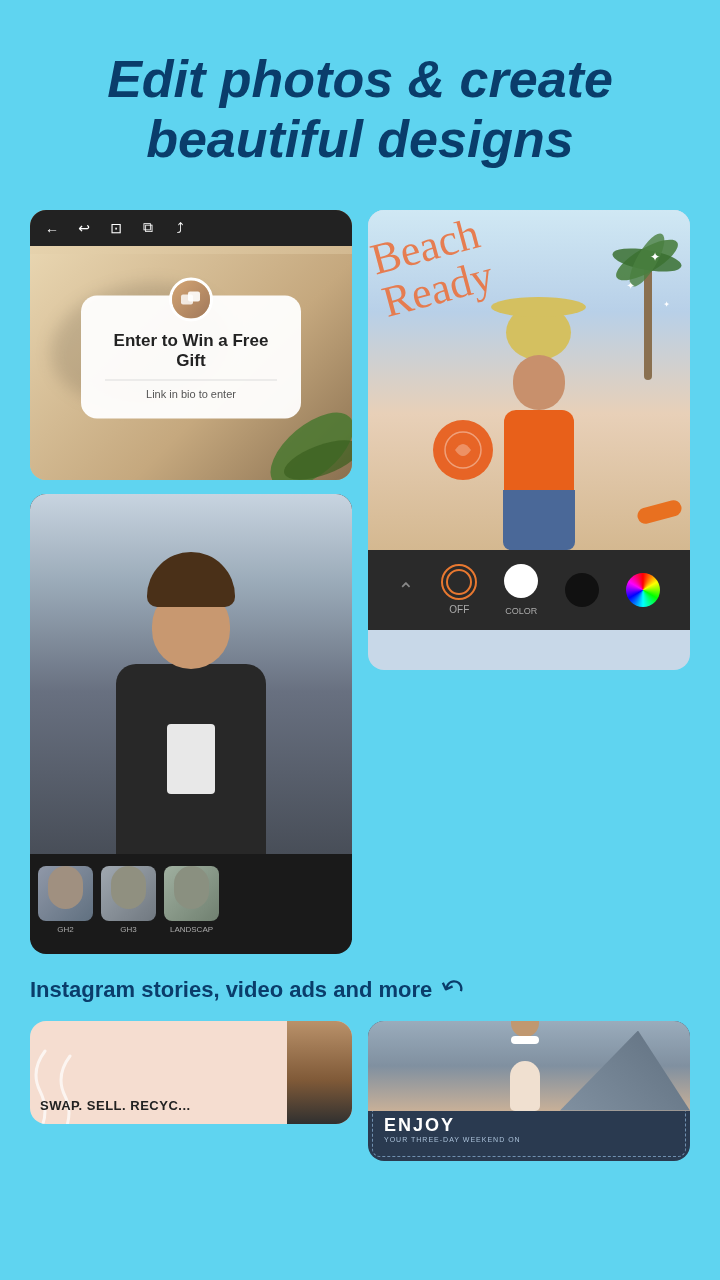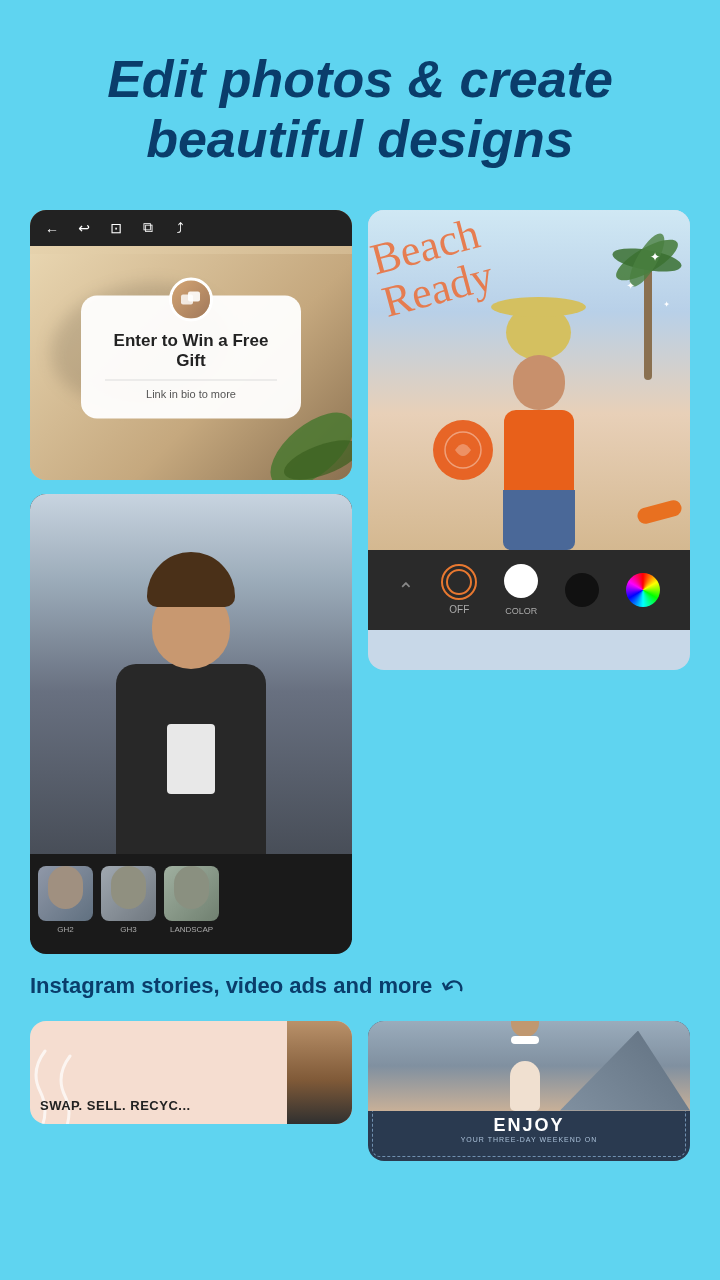--- a/index.html
+++ b/index.html
@@ -228,22 +228,21 @@
     
     .card-enjoy {
       height: 140px;
       background: #2a3a50;
       border-radius: 16px;
       overflow: hidden;
       position: relative;
     }
 
     .enjoy-text {
-      padding: 4px 22px;
-      text-align: center;
+      padding: 4px 16px;
     }
 
     .enjoy-main {
       font-size: 18px;
       font-weight: 900;
       color: #fff;
       letter-spacing: 2px;
     }
 
     .enjoy-sub {
@@ -361,21 +360,21 @@
       <div class="win-avatar">
         <div class="win-avatar-inner">
           <svg width="22" height="18" viewBox="0 0 22 18">
             <rect x="1" y="4" width="12" height="10" rx="2" fill="#fff" opacity="0.8"></rect>
             <rect x="8" y="1" width="12" height="10" rx="2" fill="#fff" opacity="0.9"></rect>
           </svg>
         </div>
       </div>
       <div class="win-title">Enter to Win a Free Gift</div>
       <div class="win-divider"></div>
-      <div class="win-subtitle">Link in bio to more</div>
+      <div class="win-subtitle">Link in bio to enter</div>
     </div>
   </div>
 
   <div class="card card-beach" style="height:460px;">
     <div class="beach-photo">
 
       <div style="position:absolute;inset:0;background:linear-gradient(180deg,#d0e8f4 0%,#b8d0e8 30%,#e8d0b8 60%,#d4b890 100%);"></div>
 
       <div style="position:absolute;right:15px;top:10px;width:55px;height:160px;">
         <div style="position:absolute;bottom:0;left:50%;transform:translateX(-50%);width:8px;height:120px;background:#8a7050;border-radius:4px;"></div>
@@ -471,21 +470,21 @@
         <div class="filter-img" style="background:linear-gradient(135deg,#a0b0a0,#708070);">
           <div style="width:35px;height:43px;background:#8a9080;border-radius:18px;margin:auto;"></div>
         </div>
         <span class="filter-label">LANDSCAP</span>
       </div>
     </div>
   </div>
 
 </div>
 
-<div class="full-width-section" style="padding:8px 30px 8px;display:flex;align-items:flex-start;gap:8px;">
+<div class="full-width-section" style="padding:8px 30px 8px;display:flex;align-items:flex-end;gap:8px;">
   <span style="color:#0a3d6b;font-size:22px;font-weight:700;line-height:1.3;">Instagram stories, video ads and more</span>
   <span style="color:#0a3d6b;font-size:28px;font-weight:300;transform:scaleX(-1) rotate(-20deg);display:inline-block;">↷</span>
 </div>
 
 <div class="bottom-row">
 
   <div class="card-swap">
 
     <svg style="position:absolute;left:0;top:0;width:130px;height:130px;opacity:0.7;" viewBox="0 0 130 130">
       <path d="M10 110 Q20 90 10 70 Q0 50 15 30" stroke="#fff" stroke-width="3" fill="none" stroke-linecap="round"></path>

